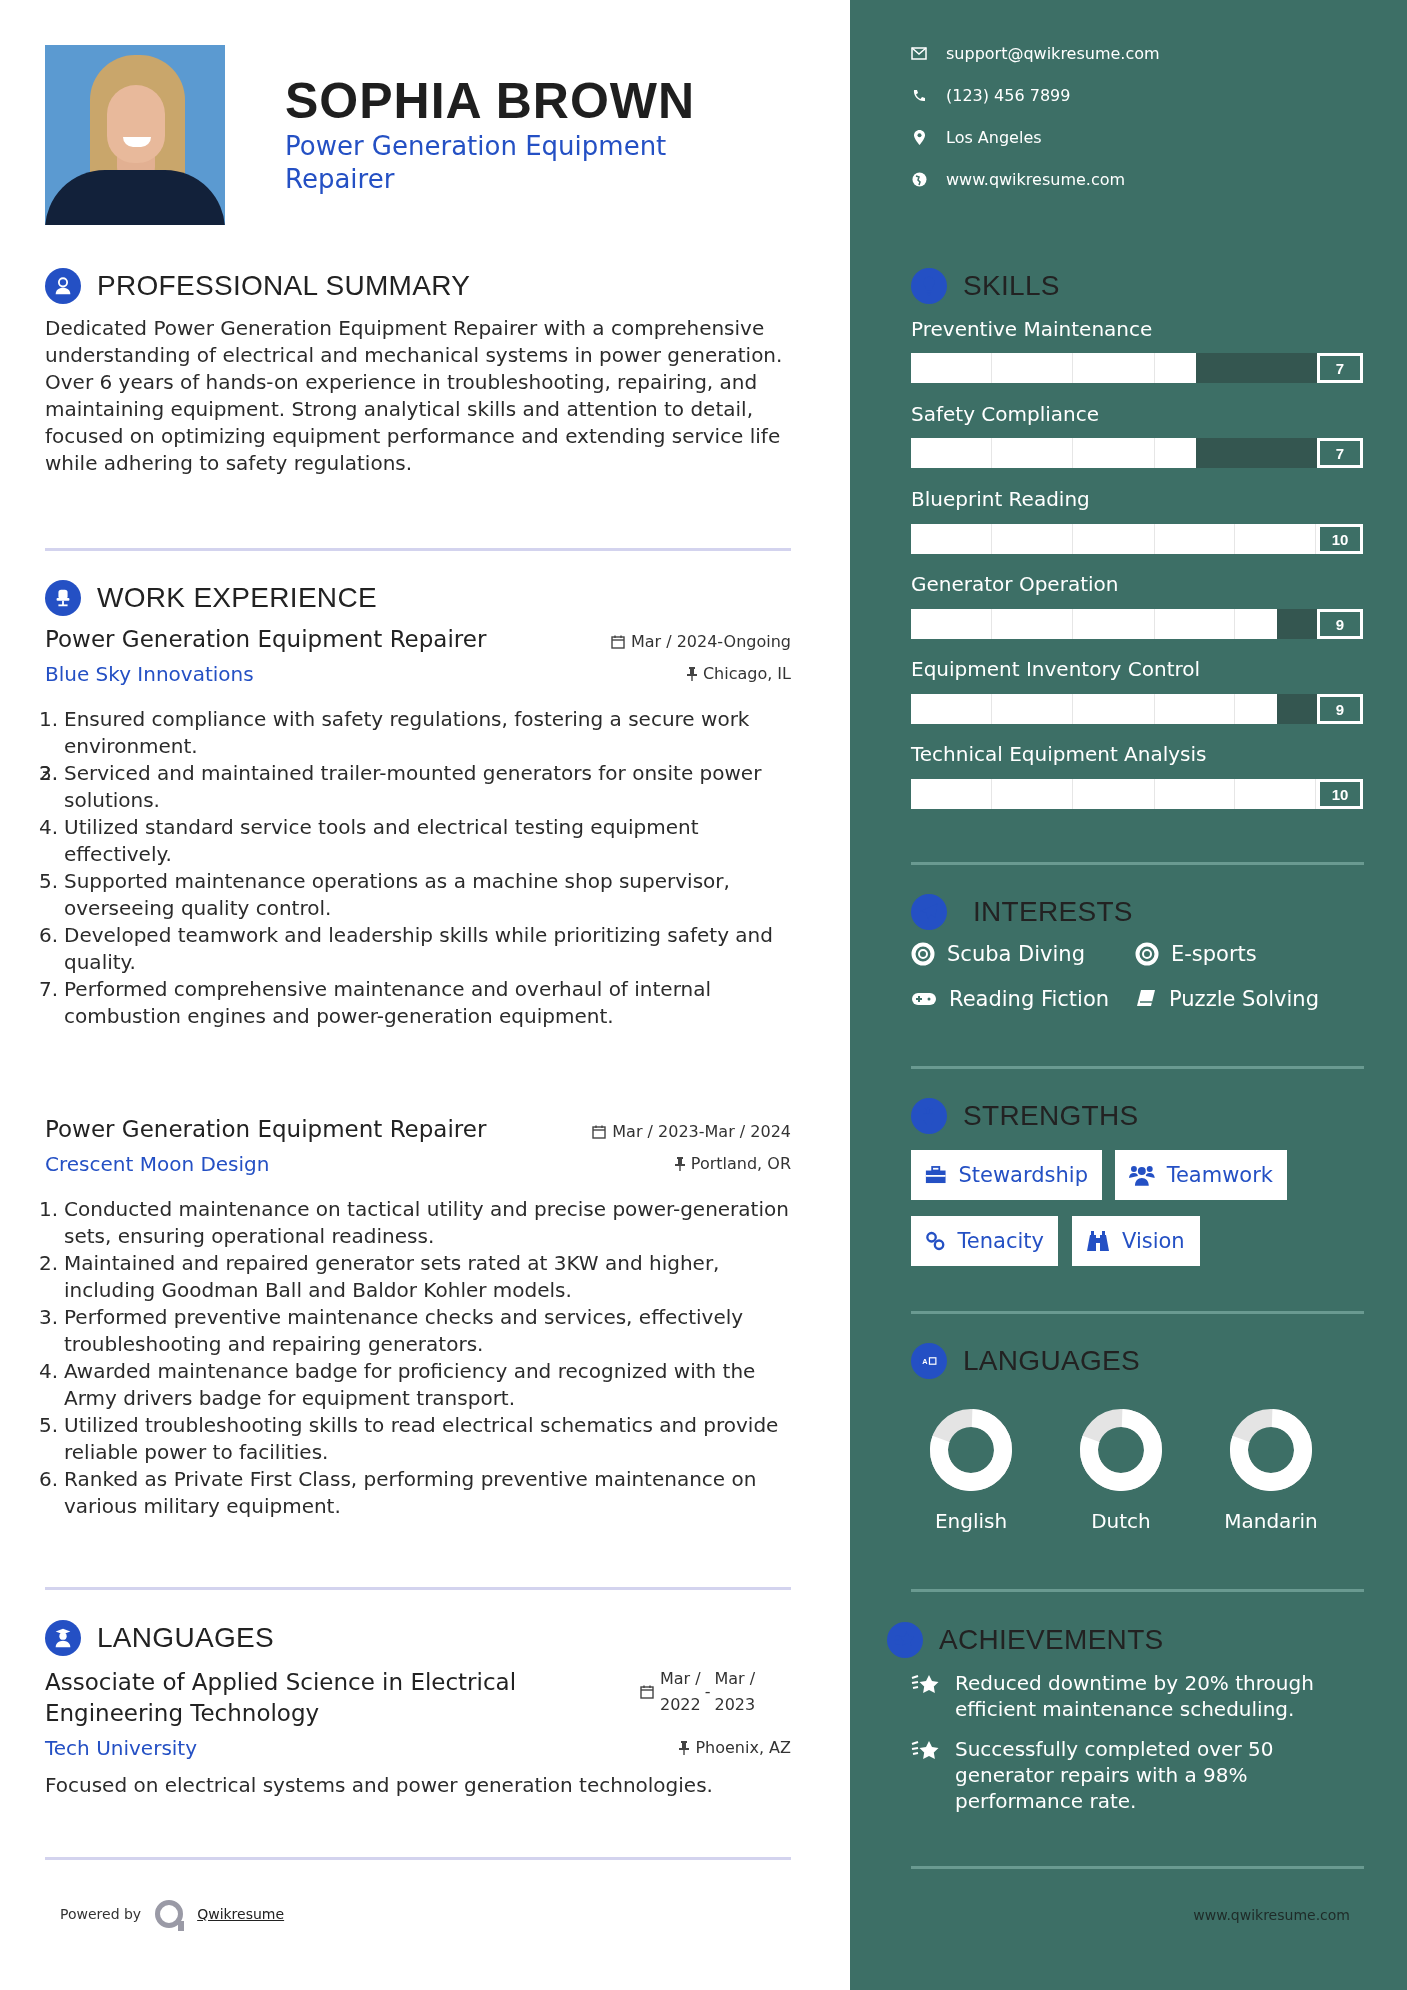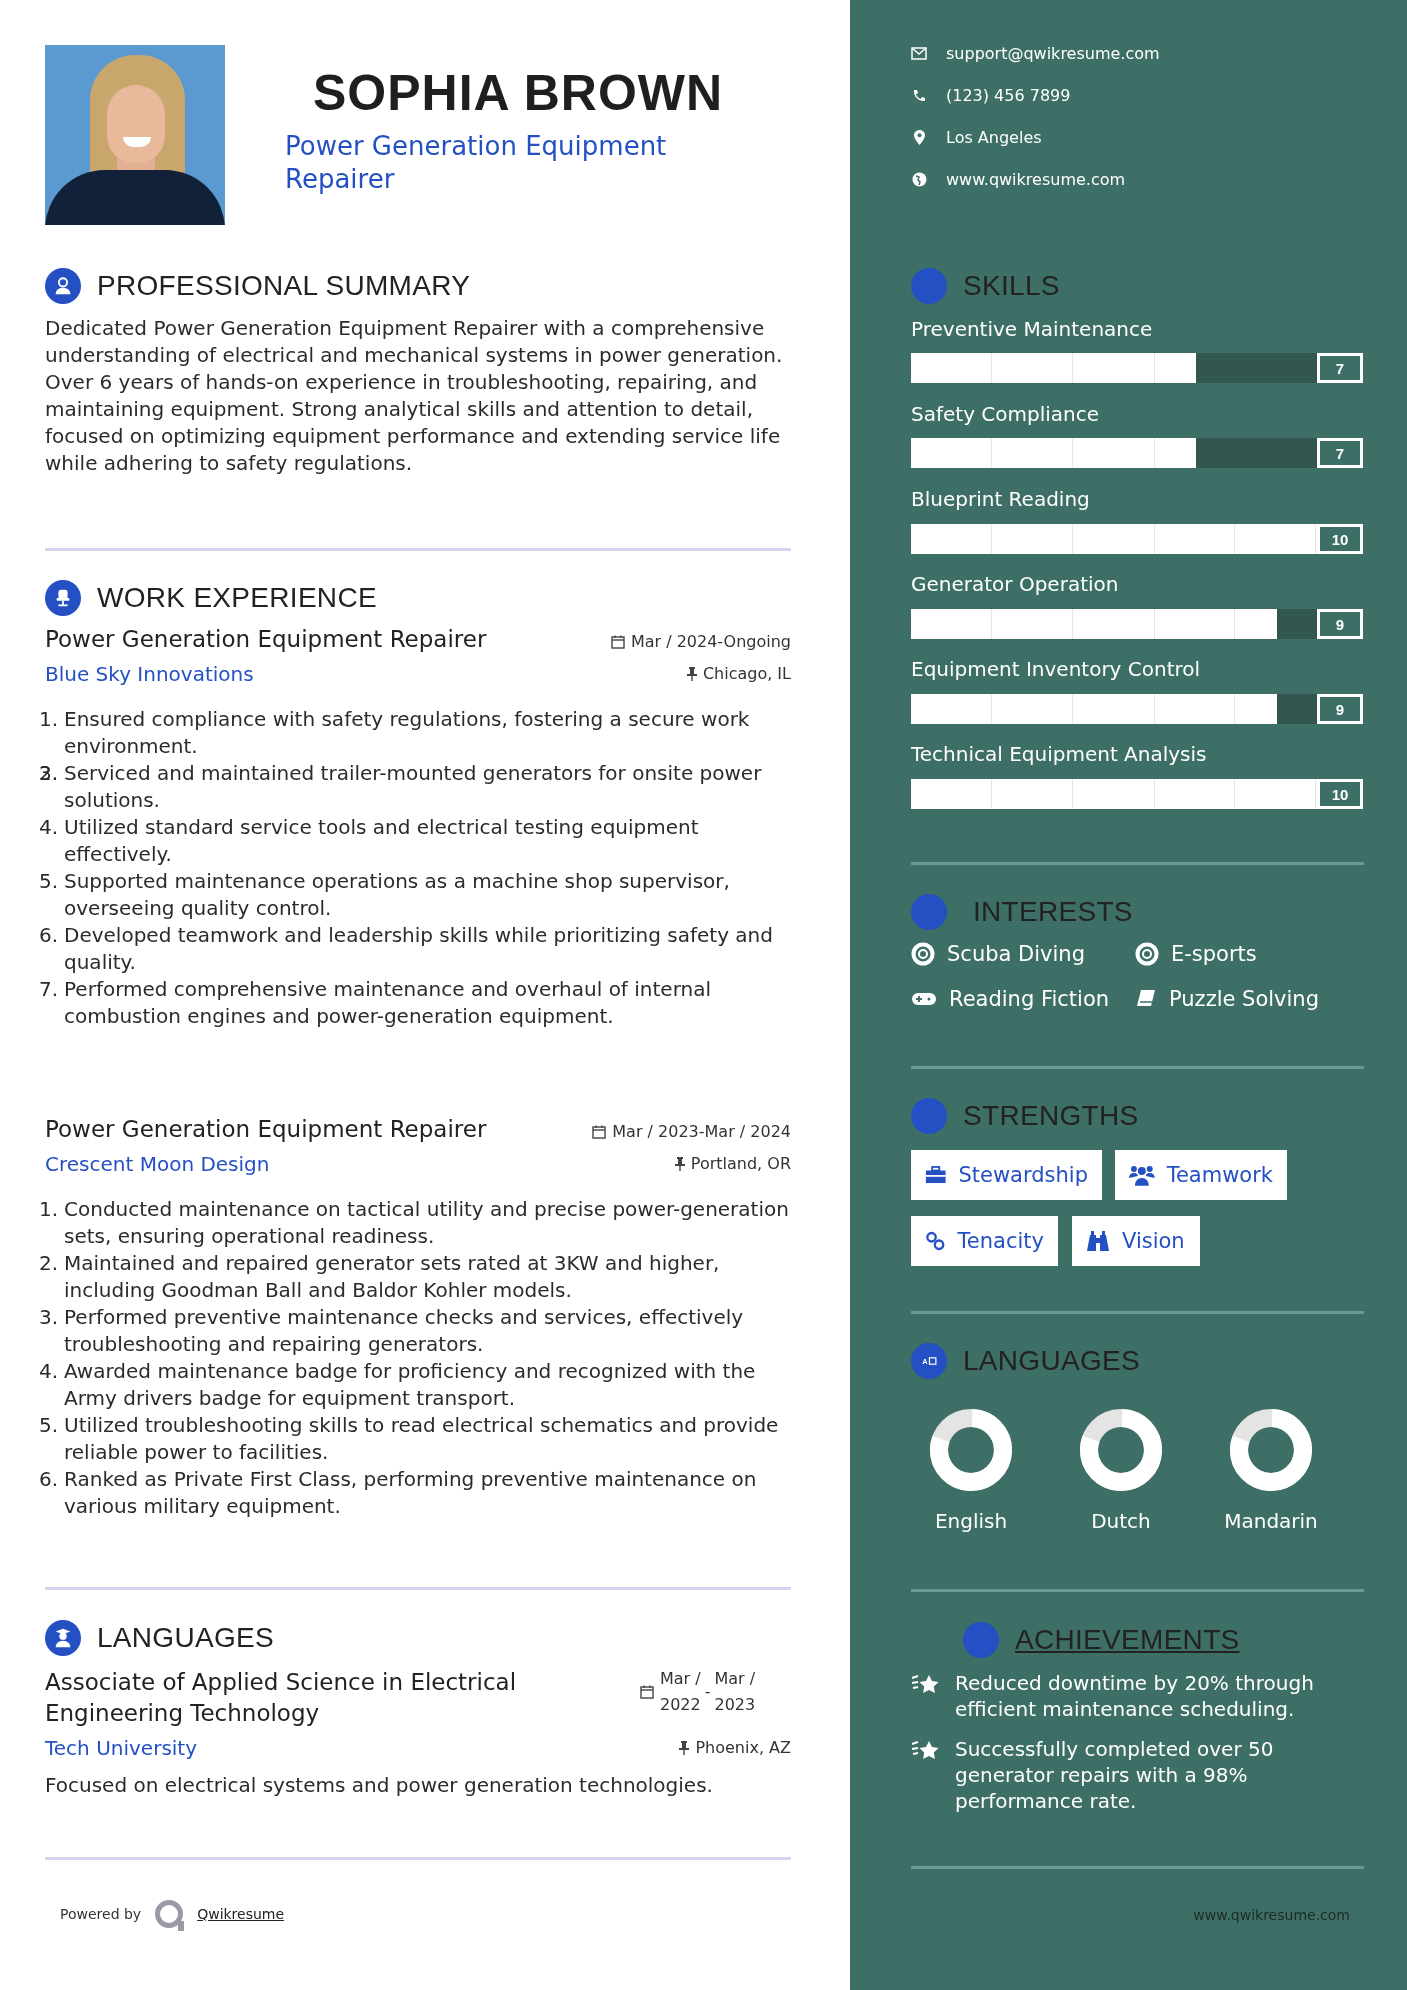--- a/index.html
+++ b/index.html
@@ -10,21 +10,21 @@
   .right { position: absolute; left: 850px; top: 0; width: 557px; height: 1990px; background: #3d6f66; color: #fff; }
 
   
   .photo { position: absolute; left: 45px; top: 45px; width: 180px; height: 180px; background: #5b9ad1; overflow: hidden; }
   .photo .hair { position: absolute; left: 45px; top: 10px; width: 95px; height: 160px; background: #c9a66b; border-radius: 45px 45px 20px 20px; }
   .photo .face { position: absolute; left: 62px; top: 40px; width: 58px; height: 78px; background: #e8b99b; border-radius: 30px 30px 28px 28px; }
   .photo .smile { position: absolute; left: 78px; top: 92px; width: 28px; height: 10px; background: #fff; border-radius: 0 0 14px 14px; }
   .photo .shirt { position: absolute; left: 0; top: 125px; width: 180px; height: 60px; background: #12213a; border-radius: 60px 60px 0 0; }
   .photo .neck { position: absolute; left: 72px; top: 110px; width: 38px; height: 30px; background: #e2b092; border-radius: 0 0 18px 18px; }
 
-  .name { position: absolute; left: 285px; top: 64px; font-family: "Liberation Sans", sans-serif; font-weight: bold; font-size: 50px; letter-spacing: 1px; color: #1f1f1f; margin-left: 28px; }
+  .name { position: absolute; left: 285px; top: 72px; font-family: "Liberation Sans", sans-serif; font-weight: bold; font-size: 50px; letter-spacing: 1px; color: #1f1f1f; }
   .jobtitle { position: absolute; left: 285px; top: 130px; width: 420px; font-family: "DejaVu Sans", sans-serif; font-size: 26px; line-height: 33px; color: #2450c4; }
 
   
   .sec-head { position: absolute; display: flex; align-items: center; }
   .sec-icon { width: 36px; height: 36px; border-radius: 50%; background: #2450c4; display: flex; align-items: center; justify-content: center; margin-right: 16px; }
   .sec-icon svg { width: 22px; height: 22px; }
   .sec-title { font-family: "Liberation Sans", sans-serif; font-size: 28px; font-weight: 500; color: #222; letter-spacing: 0.3px; }
 
   .summary { position: absolute; left: 45px; top: 315px; width: 740px; font-size: 20px; line-height: 27px; color: #2b2b2b; }
   .divider-l { position: absolute; left: 45px; width: 746px; height: 3px; background: #d3d3ee; }
@@ -465,21 +465,21 @@
 <div class="lang" style="left:1211px;top:1407px;">
   <svg width="86" height="86" viewBox="0 0 86 86">
     <circle cx="43" cy="43" r="32" fill="none" stroke="#e4e4e4" stroke-width="18"></circle>
     <circle cx="43" cy="43" r="32" fill="none" stroke="#ffffff" stroke-width="18" stroke-dasharray="160.8 201" transform="rotate(-88 43 43)"></circle>
   </svg>
   <div class="lang-label">Mandarin</div>
 </div>
 
 <div class="divider-r" style="top:1589px;"></div>
 
-<div class="sec-head" style="left:963px;top:1622px;text-decoration:underline;">
+<div class="sec-head" style="left:887px;top:1622px;">
   <span class="sec-icon">
     <svg viewBox="0 0 24 24">
         <path d="M14 3l2.5 5 5.5.8-4 3.9.9 5.5-4.9-2.6-4.9 2.6.9-5.5-4-3.9 5.5-.8z" fill="#2450c4"></path>
         <line x1="2" y1="8" x2="6" y2="8" stroke="#2450c4" stroke-width="1.5"></line>
         <line x1="1" y1="12" x2="5" y2="12" stroke="#2450c4" stroke-width="1.5"></line>
         <line x1="2" y1="16" x2="6" y2="16" stroke="#2450c4" stroke-width="1.5"></line>
       </svg>
   </span>
   <span class="sec-title">ACHIEVEMENTS</span>
 </div>

